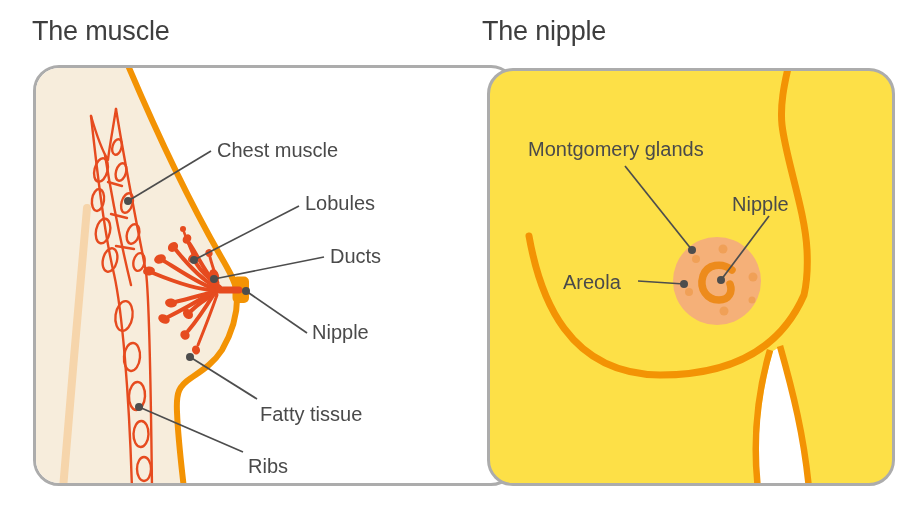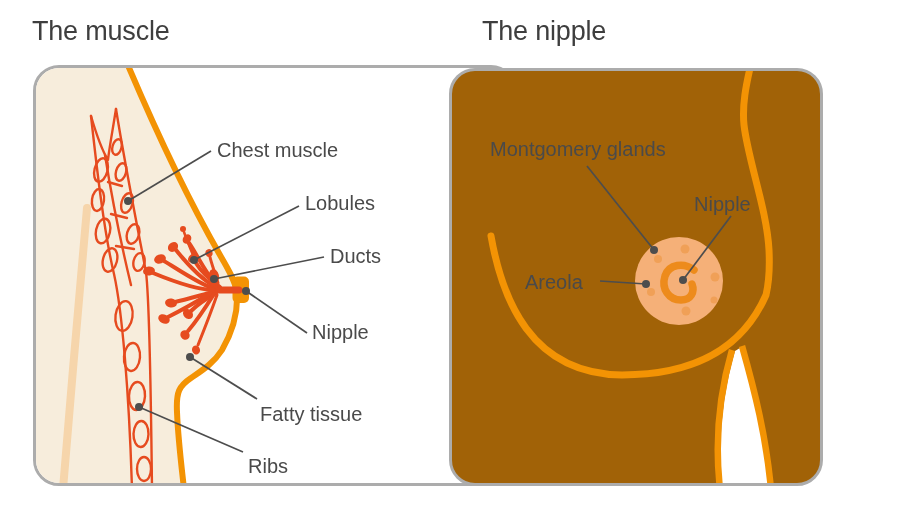--- a/index.html
+++ b/index.html
@@ -11,21 +11,21 @@
     position:absolute;font-size:27px;line-height:30px;color:#3E3E3E;
     letter-spacing:-0.2px;font-weight:400;white-space:nowrap;
   }
   #title-left{left:32px;top:16px;}
   #title-right{left:482px;top:16px;}
   .panel{
     position:absolute;border:3px solid #ACACAC;border-radius:26px;
     overflow:hidden;box-sizing:border-box;
   }
   #panel-left{left:33px;top:65px;width:484px;height:421px;background:#ffffff;}
-  #panel-right{left:449px;top:68px;width:374px;height:418px;background:#a16207;}
+  #panel-right{left:487px;top:68px;width:408px;height:418px;background:#fde047;}
   .panel svg{position:absolute;left:-3px;top:-3px;display:block;}
   svg text{
     font-family:"Liberation Sans",sans-serif;font-size:20px;fill:#4A4A4A;
   }
   .leader{stroke:#4D4D4D;stroke-width:1.7;fill:none;}
   .ldot{fill:#4D4D4D;stroke:none;}
 </style>
 </head>
 <body>
 

